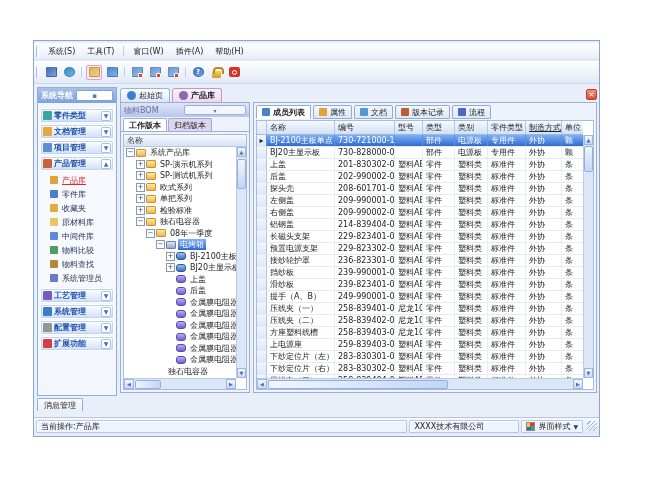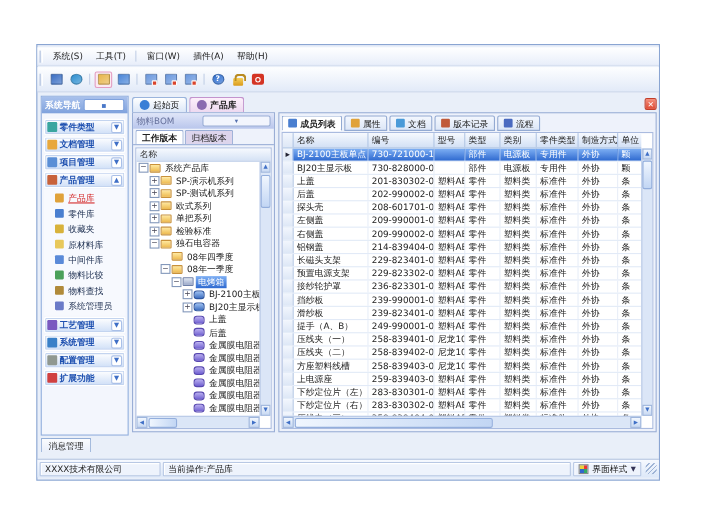--- a/index.html
+++ b/index.html
@@ -299,26 +299,20 @@
             <span style="width: 12px; flex: 0 0 auto;"></span>
             <span class="texp">+</span>
             <span class="tico folder"></span>
             <span class="lbl">检验标准</span>
           </div>
           <div class="trow">
             <span style="width: 12px; flex: 0 0 auto;"></span>
             <span class="texp">−</span>
             <span class="tico folder"></span>
             <span class="lbl">独石电容器</span>
-          </div>
-          <div class="trow">
-            <span style="width: 22px; flex: 0 0 auto;"></span>
-            <span class="texp none"></span>
-            <span class="tico folder"></span>
-            <span class="lbl">08年四季度</span>
           </div>
           <div class="trow">
             <span style="width: 22px; flex: 0 0 auto;"></span>
             <span class="texp">−</span>
             <span class="tico folder"></span>
             <span class="lbl">08年一季度</span>
           </div>
           <div class="trow sel">
             <span style="width: 32px; flex: 0 0 auto;"></span>
             <span class="texp">−</span>
@@ -428,21 +422,21 @@
       </div>
     <div class="tablebox">
       <div class="thead" id="table-head">
           <div class="th" style="width: 10px; background: linear-gradient(rgb(242, 246, 253), rgb(221, 231, 246));"></div>
           <div class="th" style="width: 68px;">名称</div>
           <div class="th" style="width: 60px;">编号</div>
           <div class="th" style="width: 28px;">型号</div>
           <div class="th" style="width: 32px;">类型</div>
           <div class="th" style="width: 33px;">类别</div>
           <div class="th" style="width: 38px;">零件类型</div>
-          <div class="th" style="width: 36px;">制造方式</div>
+          <div class="th" style="width: 36px; text-decoration: underline;">制造方式</div>
           <div class="th" style="width: 26px;">单位</div>
         </div>
       <div class="tbody" id="table-body">
           <div class="drow sel">
             <div class="td marker" style="width: 10px;">▸</div>
             <div class="td" style="width: 68px;">BJ-2100主板单点</div>
             <div class="td" style="width: 60px;">730-721000-12X</div>
             <div class="td" style="width: 28px;"></div>
             <div class="td" style="width: 32px;">部件</div>
             <div class="td" style="width: 33px;">电源板</div>
@@ -680,22 +674,22 @@
         <div class="sbtn">◀</div>
         <div class="thumb" style="width:180px;height:9px;margin-left:1px"></div>
         <div class="sbtn" style="margin-left:auto">▶</div>
       </div>
     </div>
   </div>
 
   <div class="msgtab">消息管理</div>
 
   <div class="statusbar">
+    <span class="scell grow">当前操作:产品库</span>
     <span class="scell" style="width:110px">XXXX技术有限公司</span>
-    <span class="scell grow">当前操作:产品库</span>
     <span class="scell">
       <span class="style-ico"></span>
       <span>界面样式</span>
       <span class="caret">▼</span>
     </span>
     <span class="rgrip"></span>
   </div>
 
 </div>
 

